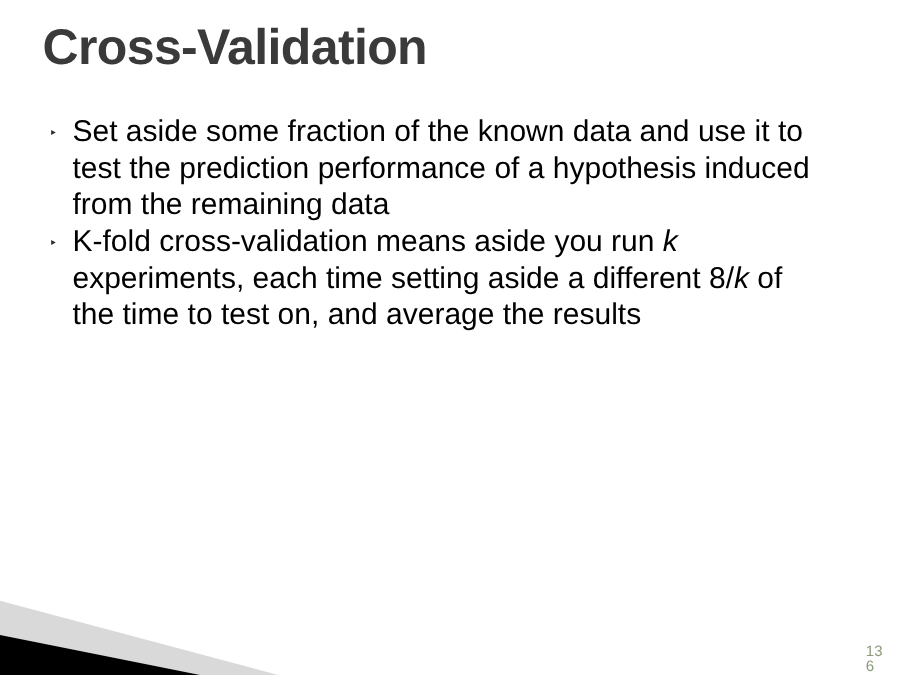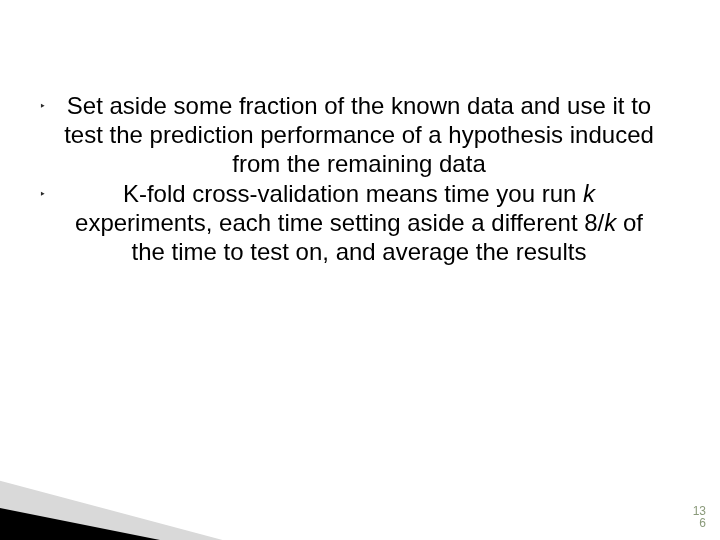--- a/index.html
+++ b/index.html
@@ -45,60 +45,60 @@
   }
   .bullet .marker {
     flex: 0 0 auto;
     width: 18px;
     font-size: 14px;
     line-height: 28px;
     color: #2a2a2a;
   }
   .bullet .text {
     flex: 1 1 auto;
-    text-align: center;
   }
   .ital { font-style: italic; }
   .pagenum {
     position: absolute;
     right: 14px;
-    bottom: 10px;
+    bottom: 0;
     font-size: 12px;
     line-height: 1.05;
     color: #8a9a7a;
-    text-align: right;
+    text-align: left;
     font-family: "Segoe UI", sans-serif;
   }
   
   .wedge {
     position: absolute;
     left: -40px;
     bottom: -10px;
     width: 520px;
     height: 120px;
     pointer-events: none;
   }
 </style>
 </head>
 <body>
 
 <div class="slide">
 
+  <div class="title">Cross-Validation</div>
 
   <div class="body">
 
     <div class="bullet">
       <div class="marker">‣</div>
       <div class="text">Set aside some fraction of the known data and use it to test the prediction performance of a hypothesis induced from the remaining data</div>
     </div>
 
     <div class="bullet">
       <div class="marker">‣</div>
       <div class="text">
-        <span>K-fold cross-validation means time you run </span><span class="ital">k</span><span> experiments, each time setting aside a different 8/</span><span class="ital">k</span><span> of the time to test on, and average the results</span>
+        <span>K-fold cross-validation means aside you run </span><span class="ital">k</span><span> experiments, each time setting aside a different 8/</span><span class="ital">k</span><span> of the time to test on, and average the results</span>
       </div>
     </div>
 
   </div>
 
   <svg class="wedge" viewBox="0 0 520 120" preserveAspectRatio="none">
     <polygon points="0,120 0,60 430,118 430,120" fill="#000000"></polygon>
     <polygon points="0,70 0,40 470,115 470,120 250,120" fill="#d9d9d9"></polygon>
     <polygon points="0,40 0,10 510,108 510,120 300,120" fill="#ffffff" stroke="none"></polygon>
   </svg>

